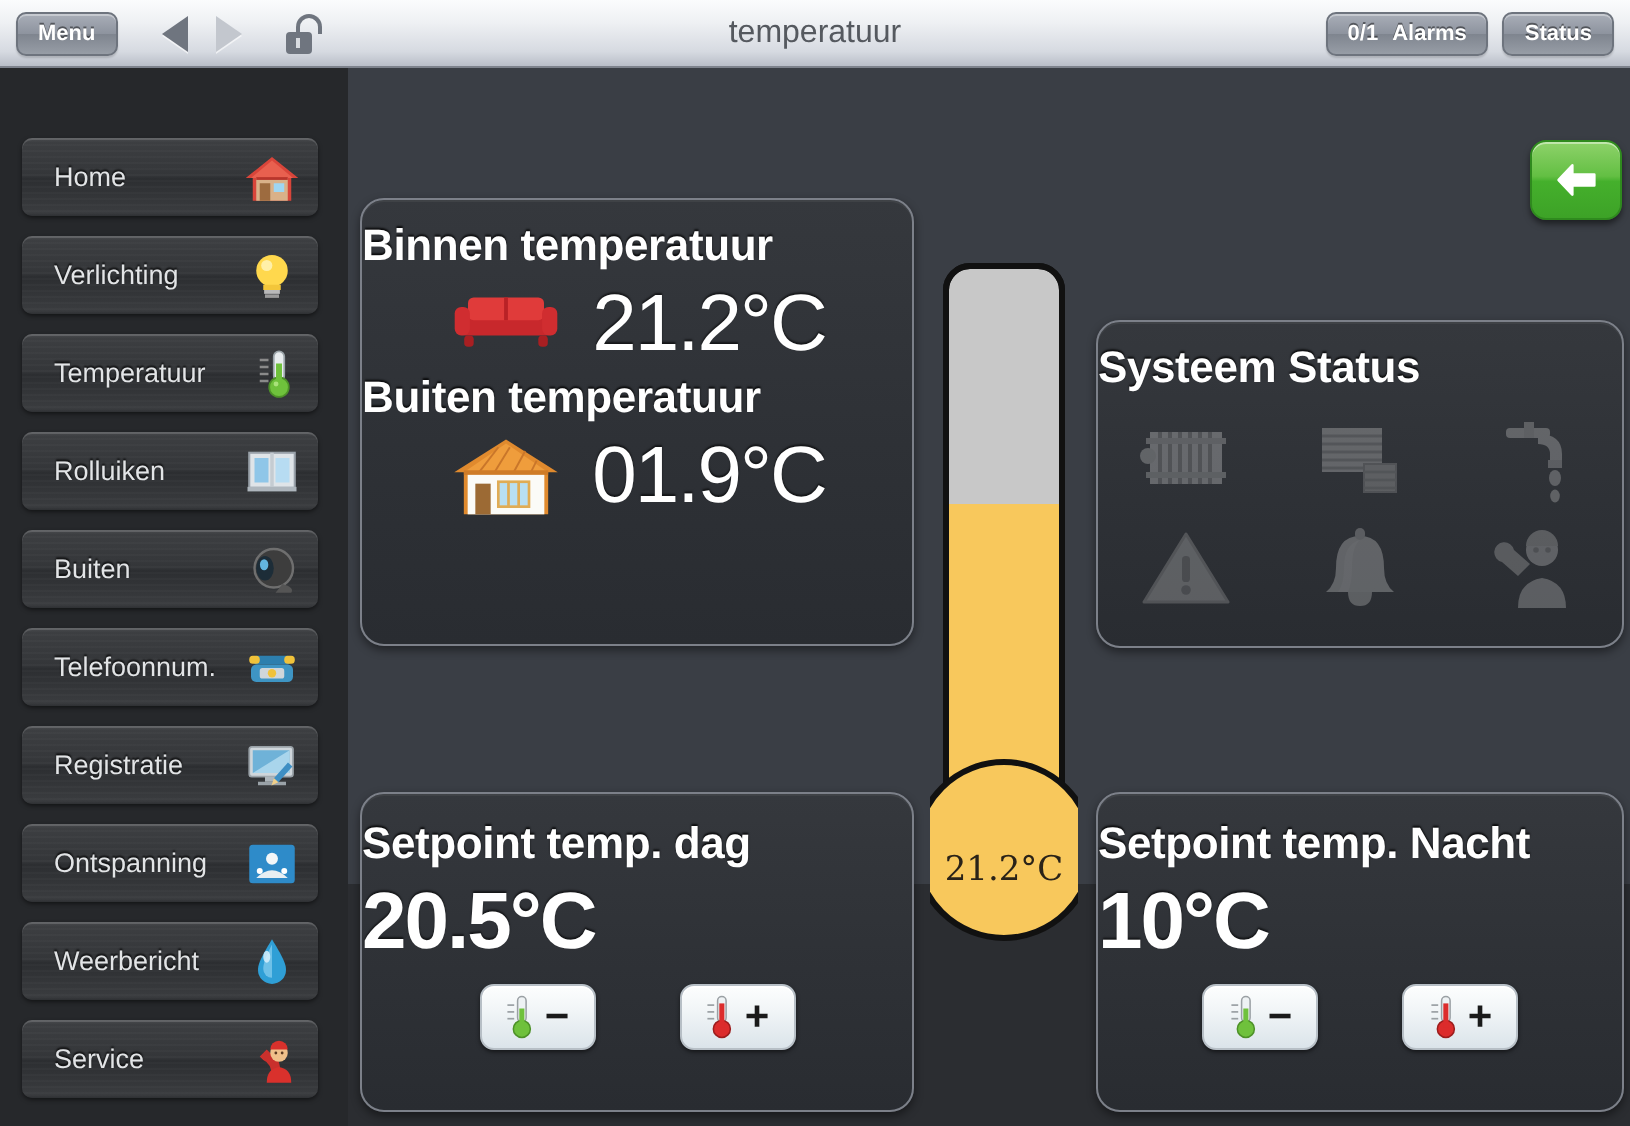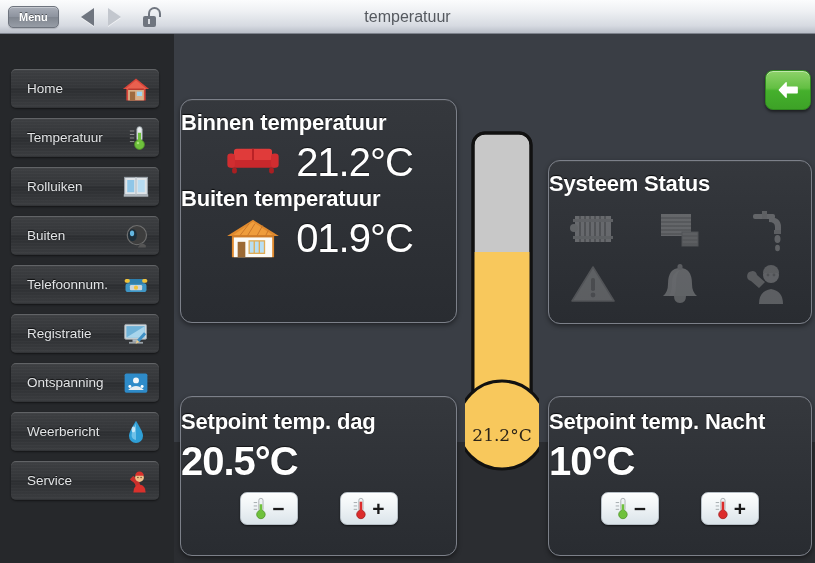--- a/index.html
+++ b/index.html
@@ -312,38 +312,59 @@
     </div>
 
     <div class="lock-icon">
       <div class="shackle"></div>
       <div class="body"></div>
       <div class="keyhole"></div>
     </div>
 
     <div class="tb-title">temperatuur</div>
 
+    <div class="tb-right">
+      <div class="tb-btn alarms-btn">
+        <span>0/1</span>
+        <span>Alarms</span>
+      </div>
+      <div class="tb-btn">
+        <span>Status</span>
+      </div>
+    </div>
   </div>
 
   <div class="sidebar">
 
     <div class="side-item">
       <span class="side-label">Home</span>
       <span class="side-ico">
         <svg viewBox="0 0 32 32" width="28" height="28">
           <polygon points="16,4 31,16 27,16 27,29 5,29 5,16 1,16" fill="#d8453a"></polygon>
           <polygon points="16,6 28,16 4,16" fill="#e8604f"></polygon>
           <rect x="7" y="16" width="18" height="13" fill="#d9b189"></rect>
           <rect x="9" y="19" width="6" height="10" fill="#9d6b3f"></rect>
           <rect x="17" y="19" width="6" height="5" fill="#9fd6f2"></rect>
           <rect x="7" y="15.5" width="18" height="1.6" fill="#b8352c"></rect>
         </svg>
       </span>
     </div>
 
+    <div class="side-item">
+      <span class="side-label">Verlichting</span>
+      <span class="side-ico">
+        <svg viewBox="0 0 32 32" width="28" height="28">
+          <circle cx="16" cy="13" r="9" fill="#ffd84d"></circle>
+          <circle cx="13" cy="10" r="3.2" fill="#fff0a8"></circle>
+          <path d="M11 21 h10 v3 h-10 z" fill="#f3c63a"></path>
+          <rect x="11.5" y="24" width="9" height="2.2" fill="#b9b9b9"></rect>
+          <rect x="12" y="26.5" width="8" height="2" fill="#9a9a9a"></rect>
+        </svg>
+      </span>
+    </div>
 
     <div class="side-item">
       <span class="side-label">Temperatuur</span>
       <span class="side-ico">
         <svg viewBox="0 0 32 32" width="28" height="28">
           <g stroke="#8a8a8a" stroke-width="1.3">
             <line x1="9" y1="8" x2="14" y2="8"></line>
               <line x1="9" y1="12" x2="14" y2="12"></line>
             <line x1="9" y1="16" x2="14" y2="16"></line>
               <line x1="9" y1="20" x2="14" y2="20"></line>

